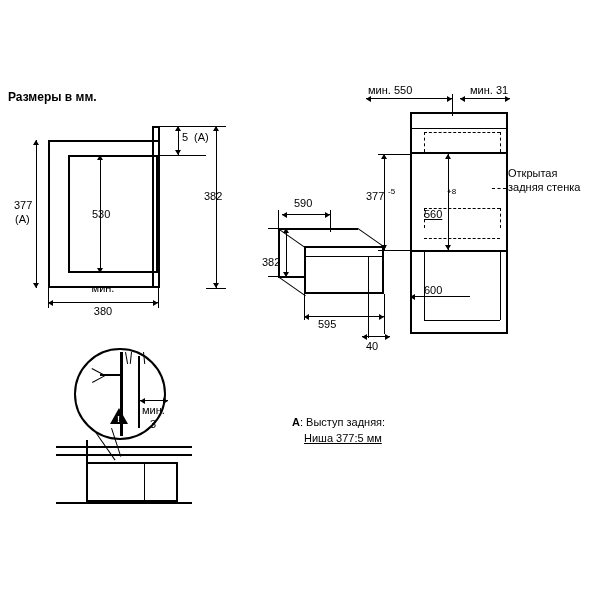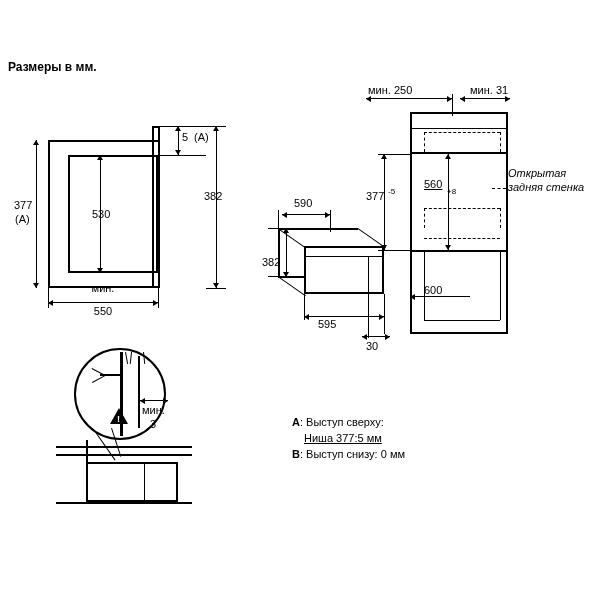--- a/index.html
+++ b/index.html
@@ -36,21 +36,21 @@
 
   .circle { position:absolute; border:2px solid #000; border-radius:50%; box-sizing:border-box; background:#fff; }
 
   .warn { position:absolute; width:0; height:0;
           border-left:9px solid transparent; border-right:9px solid transparent;
           border-bottom:16px solid #000; }
   .warn-in { position:absolute; color:#fff; font-size:9px; font-weight:bold; line-height:9px; }
 
   .footer { position:absolute; font-size:12px; font-weight:bold; }
 
-  .title { position:absolute; font-size:12px; font-weight:bold; }
+  .title { position:absolute; font-size:12px; font-weight:bold;margin-top:30px; }
 
   .notes { position:absolute; font-size:11px; line-height:16px; }
   .notes b { font-weight:bold; }
 </style>
 </head>
 <body>
 
 <div id="stage">
 
   <div class="title" style="left:8px; top:60px;">Размеры в мм.</div>
@@ -88,21 +88,21 @@
   <div class="ar ar-up" style="left:97px; top:155px;"></div>
   <div class="ar ar-dn" style="left:97px; top:268px;"></div>
   <div class="lbl" style="left:92px; top:208px;">530</div>
 
   <div class="ln vline" style="left:48px; top:288px; height:20px;"></div>
   <div class="ln vline" style="left:158px; top:288px; height:20px;"></div>
   <div class="ln hline" style="left:48px; top:302px; width:110px; height:1px;"></div>
   <div class="ar ar-lf" style="left:48px; top:300px;"></div>
   <div class="ar ar-rt" style="left:153px; top:300px;"></div>
   <div class="lbl c" style="left:73px; top:282px; width:60px;">мин.</div>
-  <div class="lbl c" style="left:73px; top:305px; width:60px;">550</div>
+  <div class="lbl c" style="left:73px; top:305px; width:60px;">380</div>
 
   <div class="ln vline" style="left:410px; top:112px; width:2px; height:222px;"></div>
   <div class="ln vline" style="left:506px; top:112px; width:2px; height:222px;"></div>
   <div class="ln hline" style="left:410px; top:112px; width:98px; height:2px;"></div>
   <div class="ln hline" style="left:410px; top:332px; width:98px; height:2px;"></div>
 
   <div class="ln hline" style="left:410px; top:128px; width:98px; height:1px;"></div>
   <div class="dash-h" style="left:424px; top:132px; width:76px;"></div>
   <div class="dash-v" style="left:424px; top:132px; height:20px;"></div>
   <div class="dash-v" style="left:500px; top:132px; height:20px;"></div>
@@ -115,43 +115,43 @@
   <div class="dash-h" style="left:424px; top:238px; width:76px;"></div>
 
   <div class="ln hline" style="left:424px; top:320px; width:76px; height:1px;"></div>
   <div class="ln vline" style="left:424px; top:252px; height:68px;"></div>
   <div class="ln vline" style="left:500px; top:252px; height:68px;"></div>
 
   <div class="ln hline" style="left:366px; top:98px; width:86px; height:1px;"></div>
   <div class="ar ar-lf" style="left:366px; top:96px;"></div>
   <div class="ar ar-rt" style="left:447px; top:96px;"></div>
   <div class="ln vline" style="left:452px; top:94px; height:22px;"></div>
-  <div class="lbl" style="left:368px; top:84px;">мин. 250</div>
+  <div class="lbl" style="left:368px; top:84px;">мин. 550</div>
 
   <div class="ln hline" style="left:460px; top:98px; width:50px; height:1px;"></div>
   <div class="ar ar-lf" style="left:460px; top:96px;"></div>
   <div class="ar ar-rt" style="left:505px; top:96px;"></div>
   <div class="lbl" style="left:470px; top:84px;">мин. 31</div>
 
   <div class="dash-h" style="left:492px; top:188px; width:14px;"></div>
-  <div class="lbl" style="left:508px; top:166px; line-height:14px;"><span style="white-space:pre-line;font-style:italic;">Открытая
+  <div class="lbl" style="left:508px; top:166px; line-height:14px;"><span style="white-space:pre-line;">Открытая
 задняя стенка</span></div>
 
   <div class="ln vline" style="left:384px; top:154px; height:96px;"></div>
   <div class="ar ar-up" style="left:381px; top:154px;"></div>
   <div class="ar ar-dn" style="left:381px; top:245px;"></div>
   <div class="ln hline" style="left:378px; top:154px; width:34px; height:1px;"></div>
   <div class="ln hline" style="left:378px; top:250px; width:34px; height:1px;"></div>
   <div class="lbl" style="left:366px; top:190px;">377</div>
   <div class="lbl" style="left:388px; top:185px; font-size:8px;">-5</div>
 
   <div class="ln vline" style="left:448px; top:154px; height:96px;"></div>
   <div class="ar ar-up" style="left:445px; top:154px;"></div>
   <div class="ar ar-dn" style="left:445px; top:245px;"></div>
-  <div class="lbl" style="left:424px; top:178px;text-decoration:underline;">560</div>
+  <div class="lbl" style="left:424px; top:208px;text-decoration:underline;">560</div>
   <div class="lbl" style="left:447px; top:185px; font-size:8px;">+8</div>
 
   <div class="ln hline" style="left:410px; top:296px; width:60px; height:1px;"></div>
   <div class="ar ar-lf" style="left:410px; top:294px;"></div>
   <div class="lbl" style="left:424px; top:284px;">600</div>
 
   <div class="rect thick2" style="left:304px; top:246px; width:80px; height:48px;"></div>
 
   <div class="ln hline" style="left:306px; top:256px; width:76px; height:1px;"></div>
   <div class="ln vline" style="left:368px; top:256px; height:36px;"></div>
@@ -181,21 +181,21 @@
   <div class="ln vline" style="left:384px; top:294px; height:40px;"></div>
   <div class="ln hline" style="left:304px; top:316px; width:80px; height:1px;"></div>
   <div class="ar ar-lf" style="left:304px; top:314px;"></div>
   <div class="ar ar-rt" style="left:379px; top:314px;"></div>
   <div class="lbl" style="left:318px; top:318px;">595</div>
 
   <div class="ln vline" style="left:368px; top:294px; height:44px;"></div>
   <div class="ln hline" style="left:362px; top:336px; width:28px; height:1px;"></div>
   <div class="ar ar-lf" style="left:362px; top:334px;"></div>
   <div class="ar ar-rt" style="left:385px; top:334px;"></div>
-  <div class="lbl" style="left:366px; top:340px;">30</div>
+  <div class="lbl" style="left:366px; top:340px;">40</div>
 
   <div class="circle" style="left:74px; top:348px; width:92px; height:92px;"></div>
 
   <div class="ln" style="left:96px; top:432px; width:34px; height:1px; transform:rotate(55deg); transform-origin:left top;"></div>
   <div class="ln" style="left:112px; top:428px; width:30px; height:1px; transform:rotate(72deg); transform-origin:left top;"></div>
 
   <div class="ln vline" style="left:120px; top:352px; width:3px; height:84px;"></div>
   <div class="ln vline" style="left:138px; top:356px; width:2px; height:72px;"></div>
   <div class="ln hline" style="left:100px; top:374px; width:22px; height:2px;"></div>
   <div class="ln" style="left:92px; top:368px; width:14px; height:1px; transform:rotate(28deg); transform-origin:left top;"></div>
@@ -216,24 +216,21 @@
 
   <div class="ln hline" style="left:56px; top:446px; width:136px; height:2px;"></div>
   <div class="ln hline" style="left:56px; top:454px; width:136px; height:2px;"></div>
   <div class="rect thick2" style="left:86px; top:462px; width:92px; height:40px;"></div>
   <div class="ln vline" style="left:144px; top:462px; height:40px;"></div>
   <div class="ln vline" style="left:86px; top:440px; width:2px; height:24px;"></div>
   <div class="ln hline" style="left:56px; top:502px; width:136px; height:2px;"></div>
 
   <div class="notes" style="left:292px; top:414px;">
     <div>
-      <b>A</b><span>: Выступ сверху:</span>
+      <b>A</b><span>: Выступ задняя:</span>
     </div>
     <div style="padding-left:12px;text-decoration:underline;">
       <span>Ниша 377:5 мм</span>
     </div>
-    <div>
-      <b>B</b><span>: Выступ снизу: 0 мм</span>
-    </div>
   </div>
 
 
 </div>
 
 </body></html>

